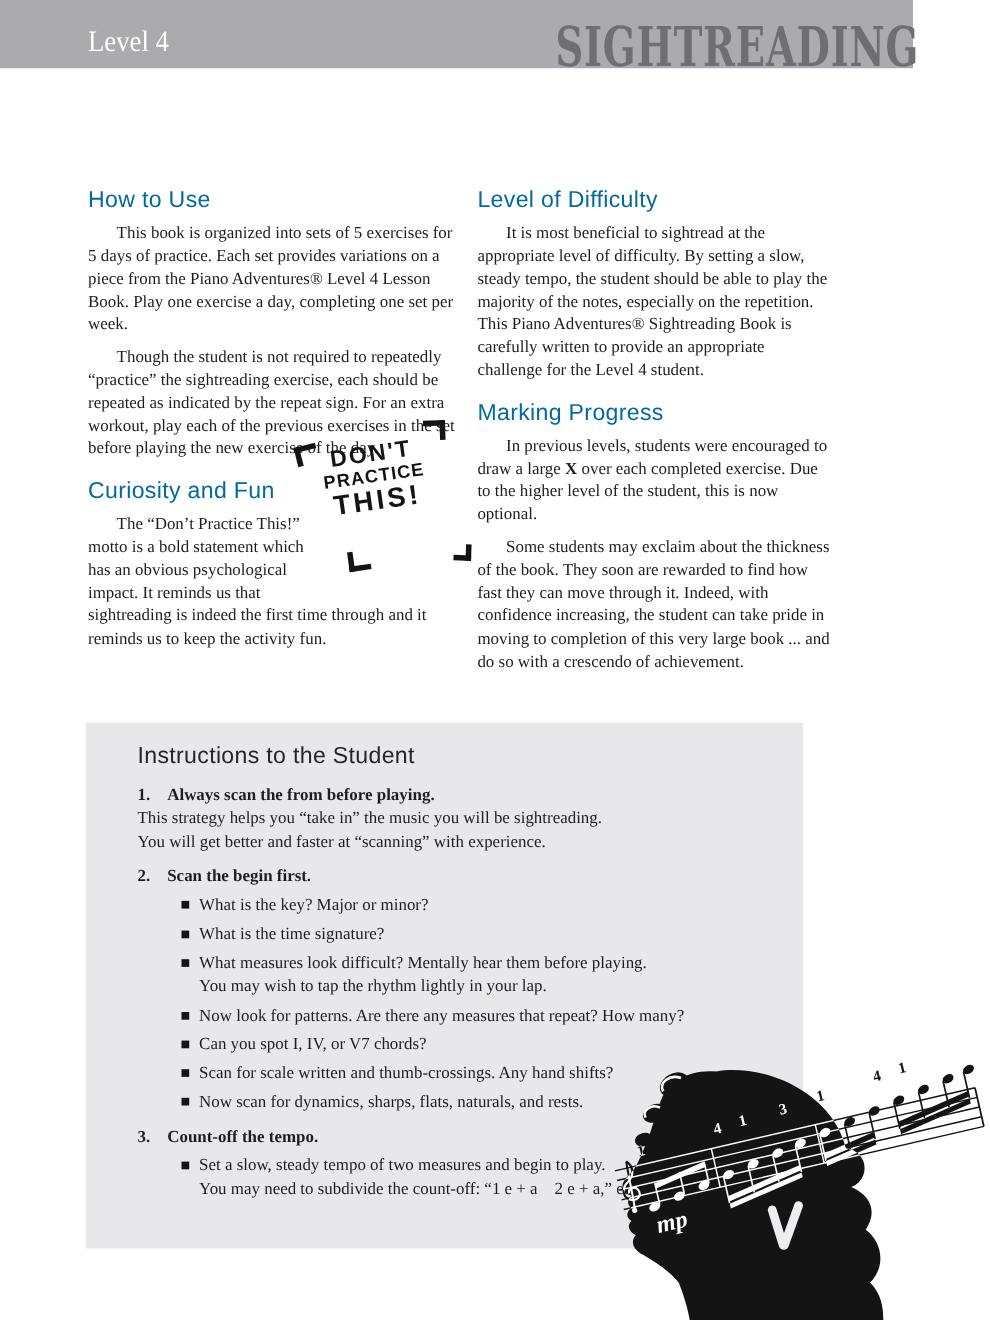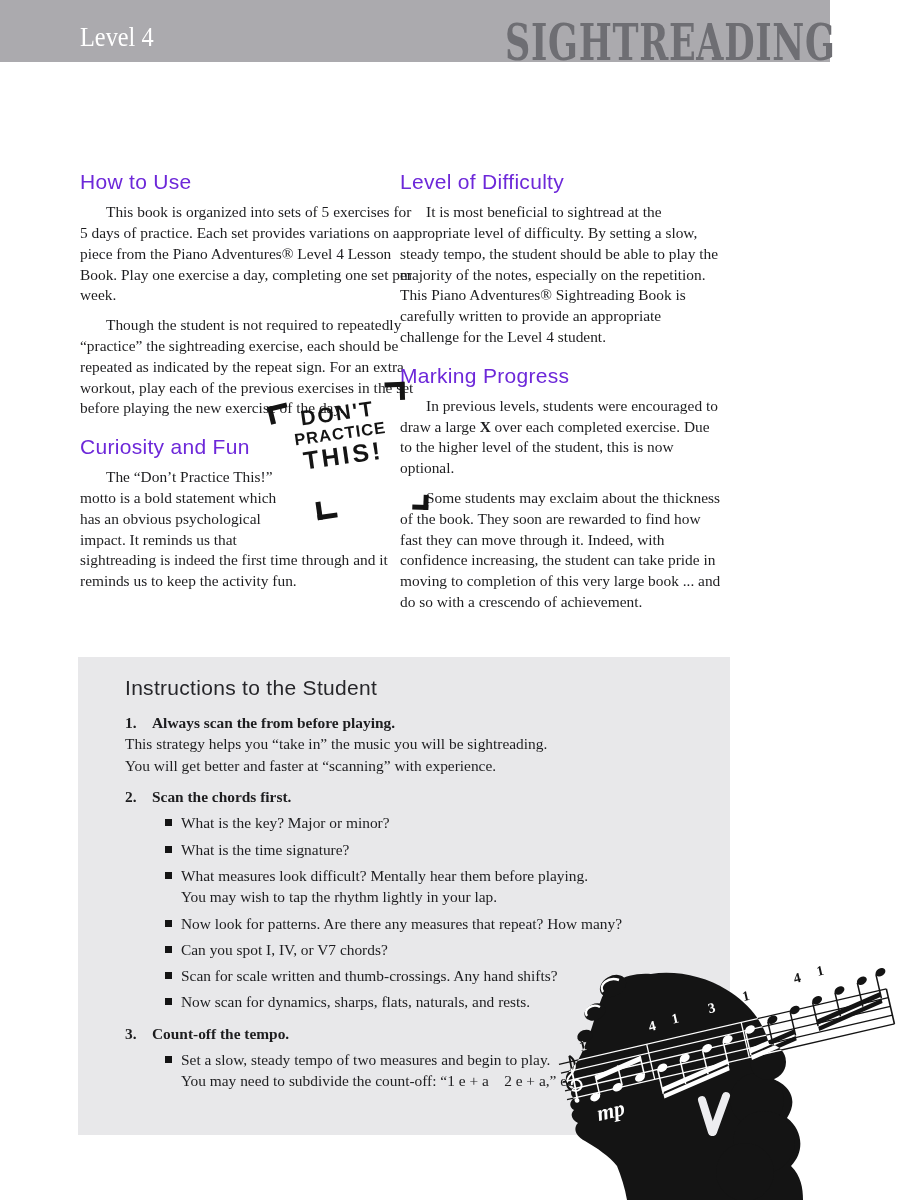--- a/index.html
+++ b/index.html
@@ -10,23 +10,23 @@
   .bar{position:absolute;left:0;top:0;width:830px;height:62px;background:#abaaae;}
   .level{position:absolute;left:80px;top:24px;font-family:"Liberation Serif",serif;
          font-size:27px;line-height:1;color:#ffffff;transform:scaleX(.9);transform-origin:left top;}
   .masthead{position:absolute;left:505px;top:18px;font-family:"DejaVu Serif",serif;font-weight:700;
             font-size:50px;line-height:1;color:#6e6e73;letter-spacing:1px;
             transform:scaleX(.7);transform-origin:left top;white-space:nowrap;}
 
   
   .col{position:absolute;top:170px;font-size:15.4px;line-height:20.8px;}
   .col.left{left:80px;width:334px;}
-  .col.right{left:400px;width:322px;}
+  .col.right{left:434px;width:322px;}
   h2.sec{font-family:"Liberation Sans",sans-serif;font-weight:400;font-size:21px;
-         letter-spacing:.3px;color:#6d28d9;margin:0 0 8px 0;line-height:1.15;}
+         letter-spacing:.3px;color:#0369a1;margin:0 0 8px 0;line-height:1.15;}
   h2.sec.later{margin-top:16px;}
   .col p{margin:0 0 9px 0;text-indent:26px;}
   .badge-spacer{float:right;width:130px;height:112px;margin:-30px -4px 0 6px;}
 
   
   .badge{position:absolute;left:283px;top:402px;width:120px;height:104px;
          transform:rotate(-8deg);font-family:"Liberation Sans",sans-serif;font-weight:700;
          color:#141414;text-align:center;line-height:1.02;}
   .badge .l1{font-size:21px;letter-spacing:2px;}
   .badge .l2{font-size:16.5px;letter-spacing:1px;margin-top:2px;}
@@ -100,21 +100,21 @@
               <span class="it-title">Always scan the from before playing.</span>
             </div>
             <div class="it-lines">
               <div>This strategy helps you “take in” the music you will be sightreading.</div>
               <div>You will get better and faster at “scanning” with experience.</div>
             </div>
           </div>
           <div class="it">
             <div class="it-head">
               <span class="it-num">2.</span>
-              <span class="it-title">Scan the chords first.</span>
+              <span class="it-title">Scan the begin first.</span>
             </div>
             <div class="bl">
               <span class="bl-sq"></span>
               <div class="bl-tx">
                 <div>What is the key? Major or minor?</div>
               </div>
             </div>
             <div class="bl">
               <span class="bl-sq"></span>
               <div class="bl-tx">

